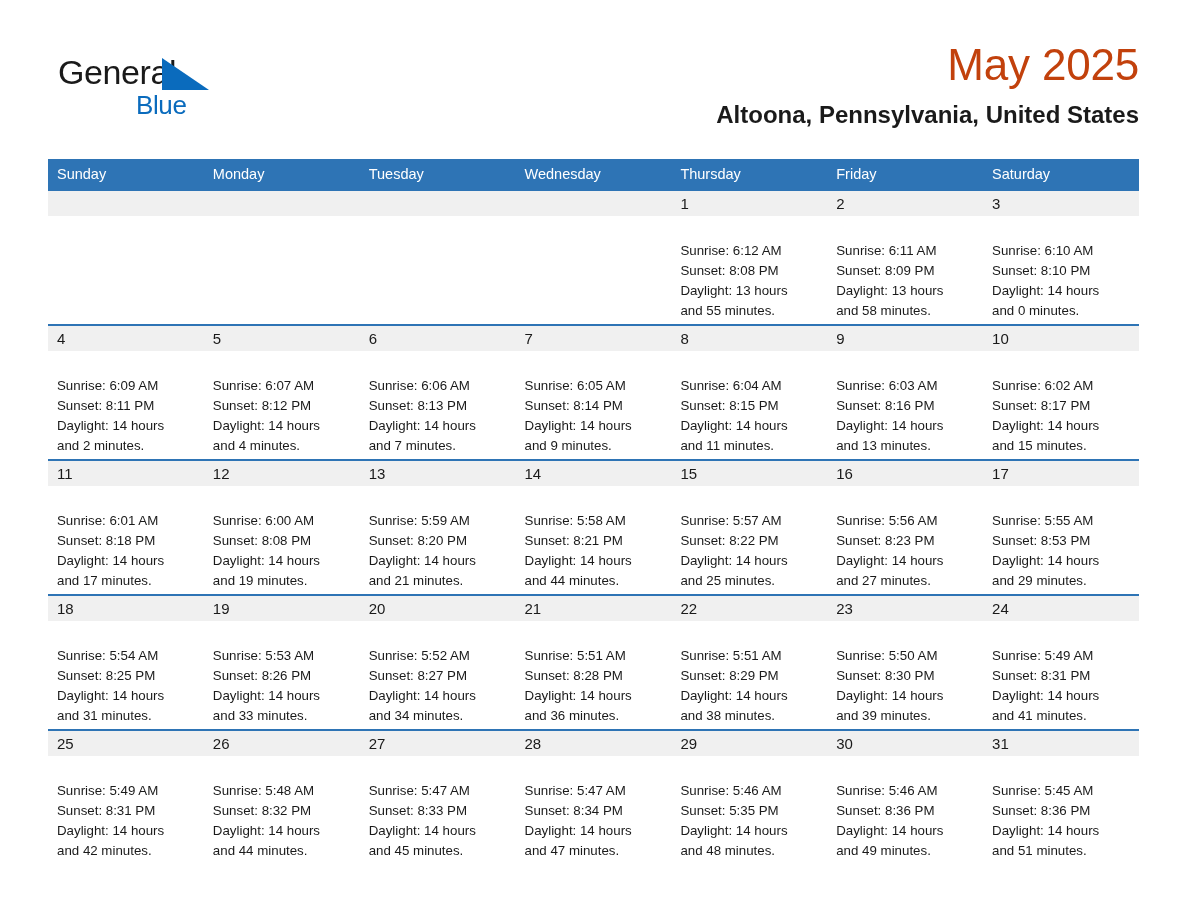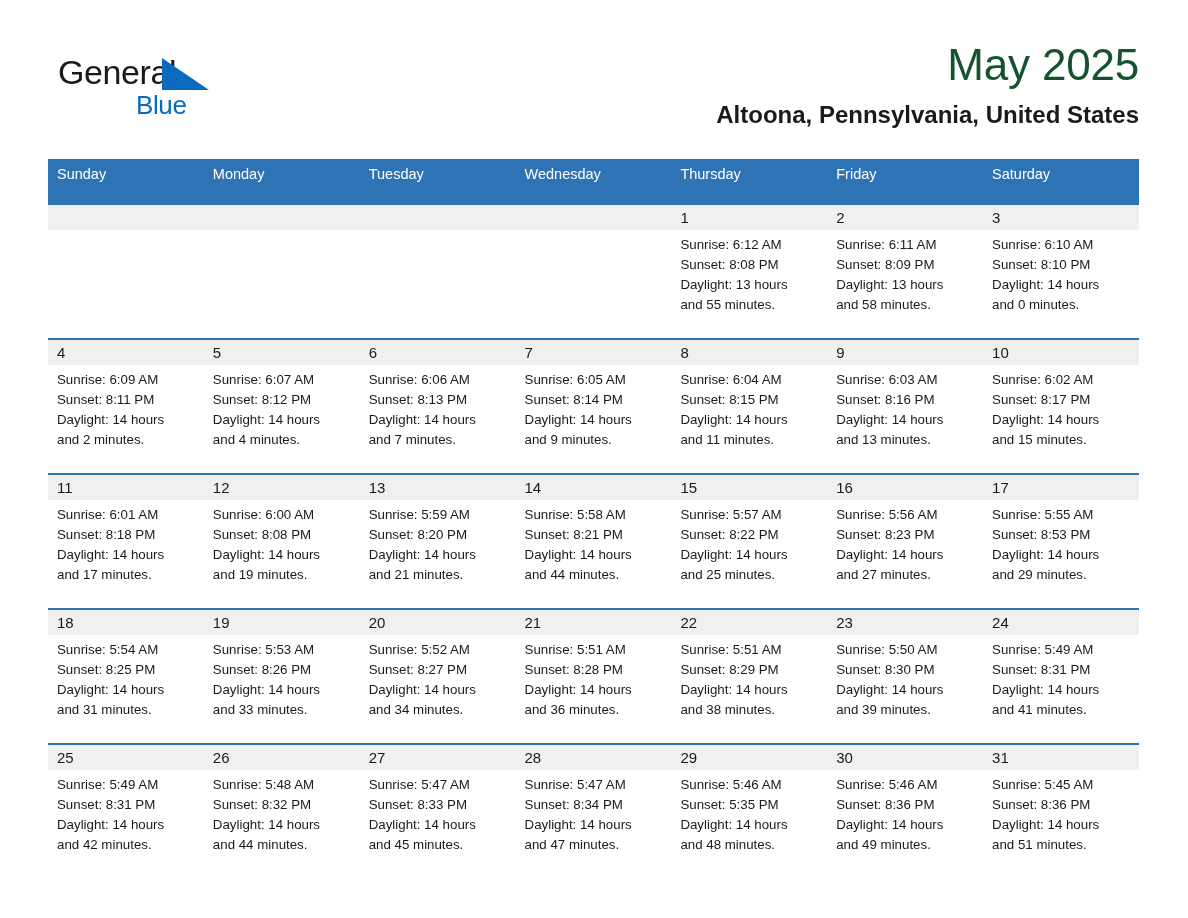--- a/index.html
+++ b/index.html
@@ -70,21 +70,21 @@
 
   .title-block {
     position: absolute;
     right: 0px;
     top: 0px;
     text-align: right;
   }
   .month-title {
     font-size: 44px;
     line-height: 54px;
-    color: #14532d;
+    color: #c2410c;
     font-weight: normal;
     letter-spacing: -0.2px;
     white-space: nowrap;
   }
   .location-title {
     margin-top: 8px;
     font-size: 24px;
     line-height: 30px;
     color: #1a1a1a;
     font-weight: bold;
@@ -103,21 +103,21 @@
   .calendar col {
     width: 155.857px;
   }
 
   .calendar thead th {
     background: #2e74b5;
     color: #ffffff;
     font-size: 14.5px;
     font-weight: normal;
     text-align: left;
-    padding: 6px 0 22px 9px;
+    padding: 6px 0 8px 9px;
     height: 18px;
     vertical-align: middle;
     border: none;
   }
 
   .calendar tbody td {
     vertical-align: top;
     padding: 0;
     border: none;
     border-top: 2px solid #2e74b5;
@@ -137,20 +137,21 @@
     font-size: 15px;
     color: #1a1a1a;
     box-sizing: border-box;
   }
   .daynum-band.empty {
     color: transparent;
   }
 
   .cell-body {
     padding: 5px 8px 0 9px;
+    margin-top: 20px;
   }
   .cell-line {
     font-size: 13.3px;
     line-height: 20px;
     color: #1a1a1a;
     white-space: nowrap;
   }
 </style>
 </head>
 <body>

